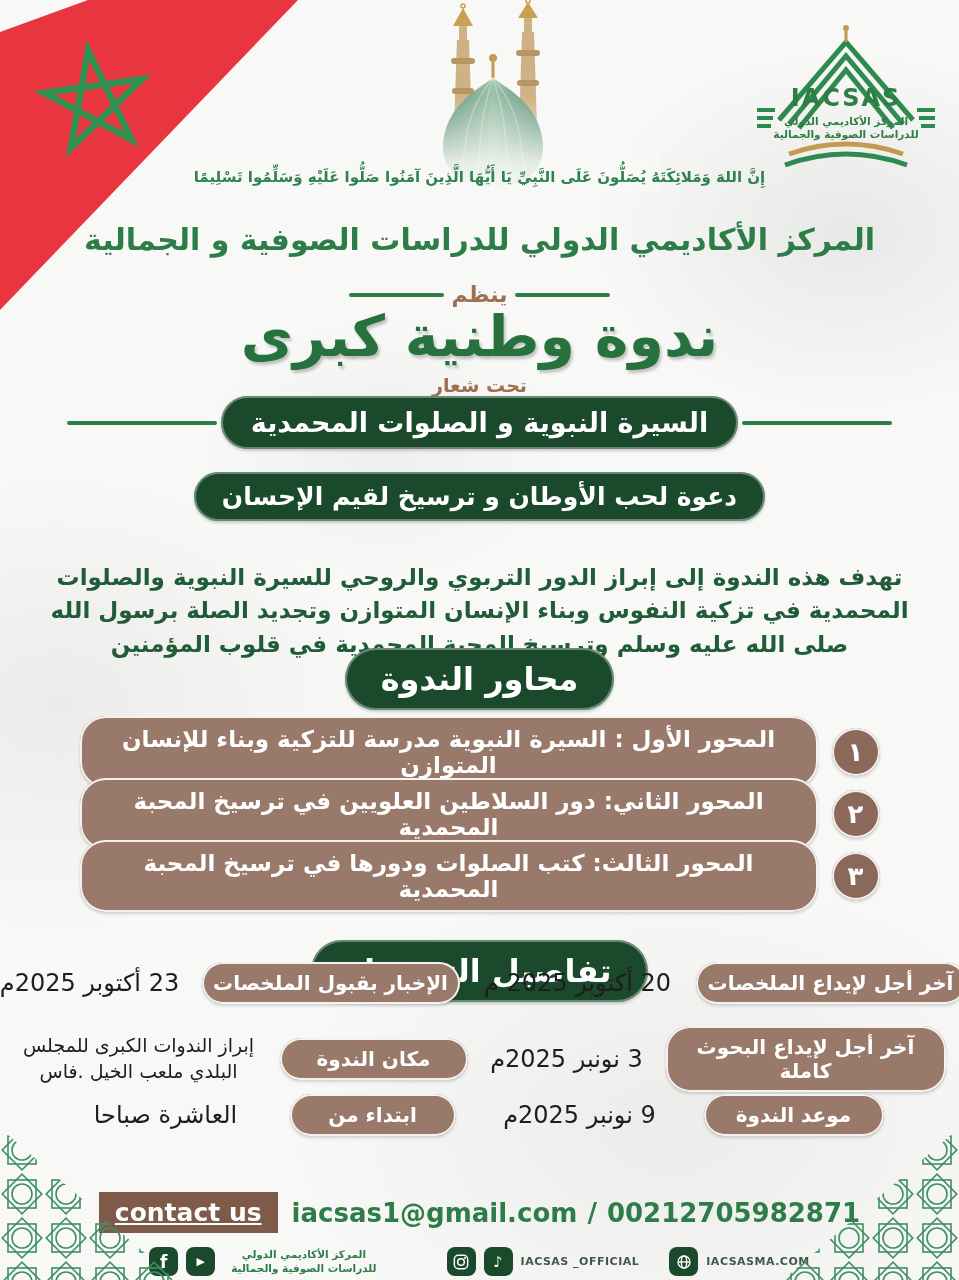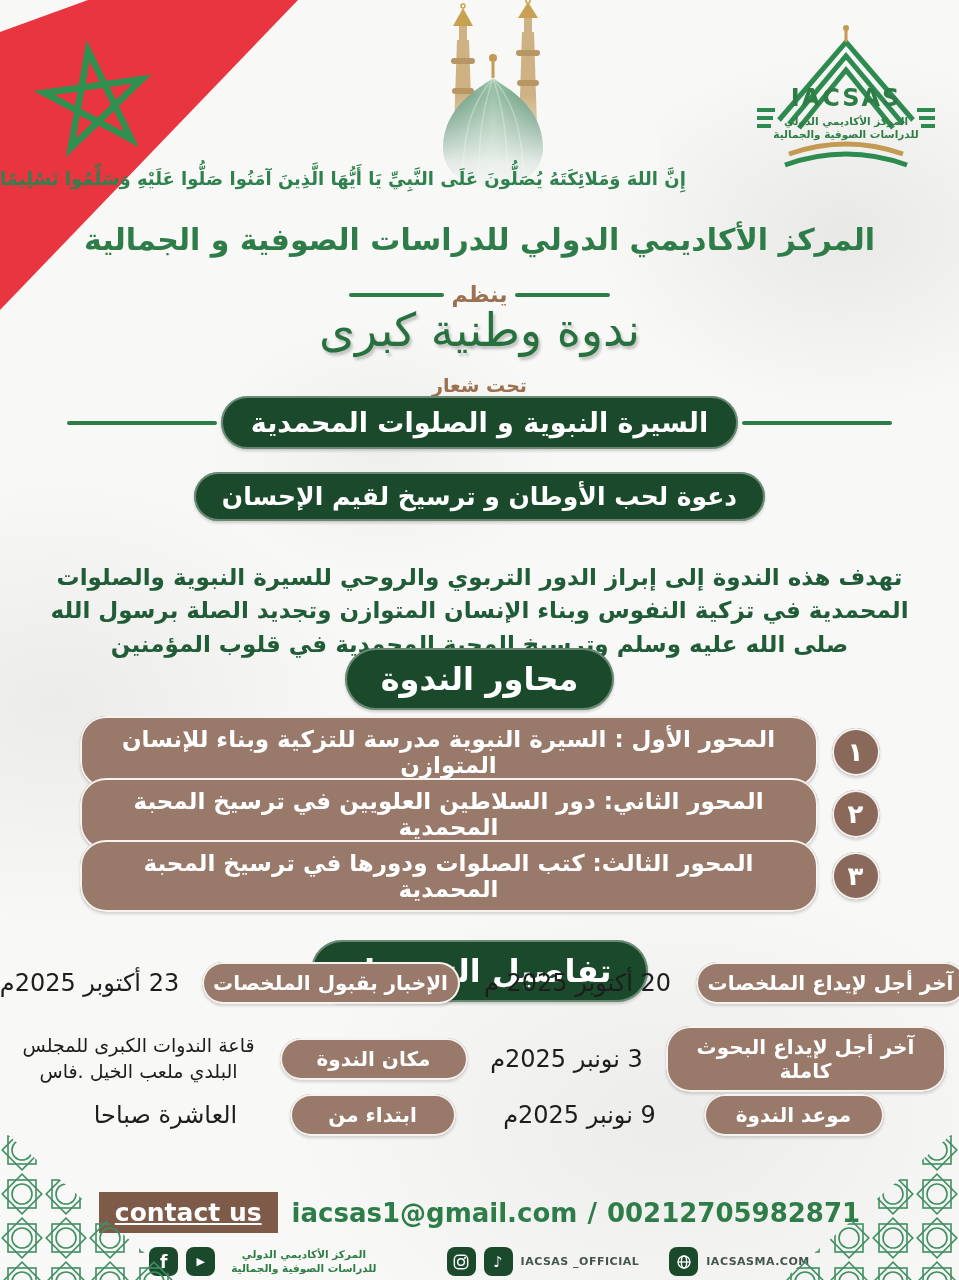--- a/index.html
+++ b/index.html
@@ -14,32 +14,32 @@
       radial-gradient(ellipse 300px 220px at 40% 35%, rgba(210,210,207,.25), transparent 60%);
   }
   .abs{position:absolute;}
   .cenrow{position:absolute;left:0;right:0;display:flex;justify-content:center;align-items:center;}
 
   
   .flag-svg{left:0;top:0;}
   .mosque-wrap{left:299px;top:0;width:360px;height:190px;z-index:1;}
   .mosque-fade{left:299px;top:95px;width:360px;height:96px;z-index:2;
     background:linear-gradient(to bottom, rgba(248,248,246,0) 0%, rgba(248,248,246,.85) 70%, #f8f8f6 100%);}
-  .calligraphy{left:0;right:0;top:168px;z-index:3;text-align:left;color:#2f8150;
-    font-size:18px;font-weight:bold;letter-spacing:.5px;direction:rtl;}
+  .calligraphy{left:0;right:0;top:168px;z-index:3;text-align:center;color:#2f8150;
+    font-size:15px;font-weight:bold;letter-spacing:.5px;direction:rtl;}
   .logo-svg{right:18px;top:22px;}
 
   
   .org-title{top:222px;left:0;right:0;text-align:center;color:#2e7d49;font-size:30px;font-weight:bold;direction:rtl;}
   .organizes-row{top:282px;gap:8px;}
   .organizes-txt{color:#9c7152;font-size:22px;font-weight:bold;}
   .hline{height:4px;background:#2e7d49;border-radius:2px;}
   .hline.small{width:95px;}
   .hline.big{width:150px;}
-  .event-title{top:303px;left:0;right:0;text-align:center;color:#27713f;font-size:46px;font-weight:normal;
+  .event-title{top:303px;left:0;right:0;text-align:center;color:#27713f;font-size:57px;font-weight:bold;
     text-shadow:2px 3px 3px rgba(0,0,0,.22);direction:rtl;}
   .under-slogan{top:374px;left:0;right:0;text-align:center;color:#9c7152;font-size:19px;font-weight:bold;}
 
   .badge-green{background:#1a4a2b;color:#fff;font-weight:bold;border-radius:28px;direction:rtl;text-align:center;
     box-shadow:inset 0 0 0 2px rgba(255,255,255,.35), 0 2px 3px rgba(0,0,0,.18);}
   .slogan1-row{top:396px;gap:4px;}
   .slogan-main{font-size:27px;padding:11px 30px;}
   .slogan2-row{top:472px;}
   .slogan-sub{font-size:25px;padding:10px 28px;}
 
@@ -203,21 +203,21 @@
     <span class="badge-brown reg-badge" style="width:250px;">آخر أجل لإيداع الملخصات</span>
     <span class="reg-value" style="width:204px;">20 أكتوبر 2025 م</span>
     <span class="badge-brown reg-badge" style="width:238px;">الإخبار بقبول الملخصات</span>
     <span class="reg-value" style="width:192px;">23 أكتوبر 2025م</span>
   </div>
 
   <div class="cenrow reg-row" style="top:1026px;">
     <span class="badge-brown reg-badge" style="width:260px;">آخر أجل لإيداع البحوث كاملة</span>
     <span class="reg-value" style="width:166px;">3 نونبر 2025م</span>
     <span class="badge-brown reg-badge" style="width:168px;">مكان الندوة</span>
-    <span class="reg-value small" style="width:250px;">قاعة الندوات الكبرى للمجلس البلدي ملعب الخيل .فاس</span>
+    <span class="reg-value small" style="width:250px;">إبراز الندوات الكبرى للمجلس البلدي ملعب الخيل .فاس</span>
   </div>
 
   <div class="cenrow reg-row" style="top:1094px; gap:34px;">
     <span class="badge-brown reg-badge" style="width:160px;">موعد الندوة</span>
     <span class="reg-value" style="width:180px;">9 نونبر 2025م</span>
     <span class="badge-brown reg-badge" style="width:146px;">ابتداء من</span>
     <span class="reg-value" style="width:180px;">العاشرة صباحا</span>
   </div>
 
   <div class="cenrow contact-row">

